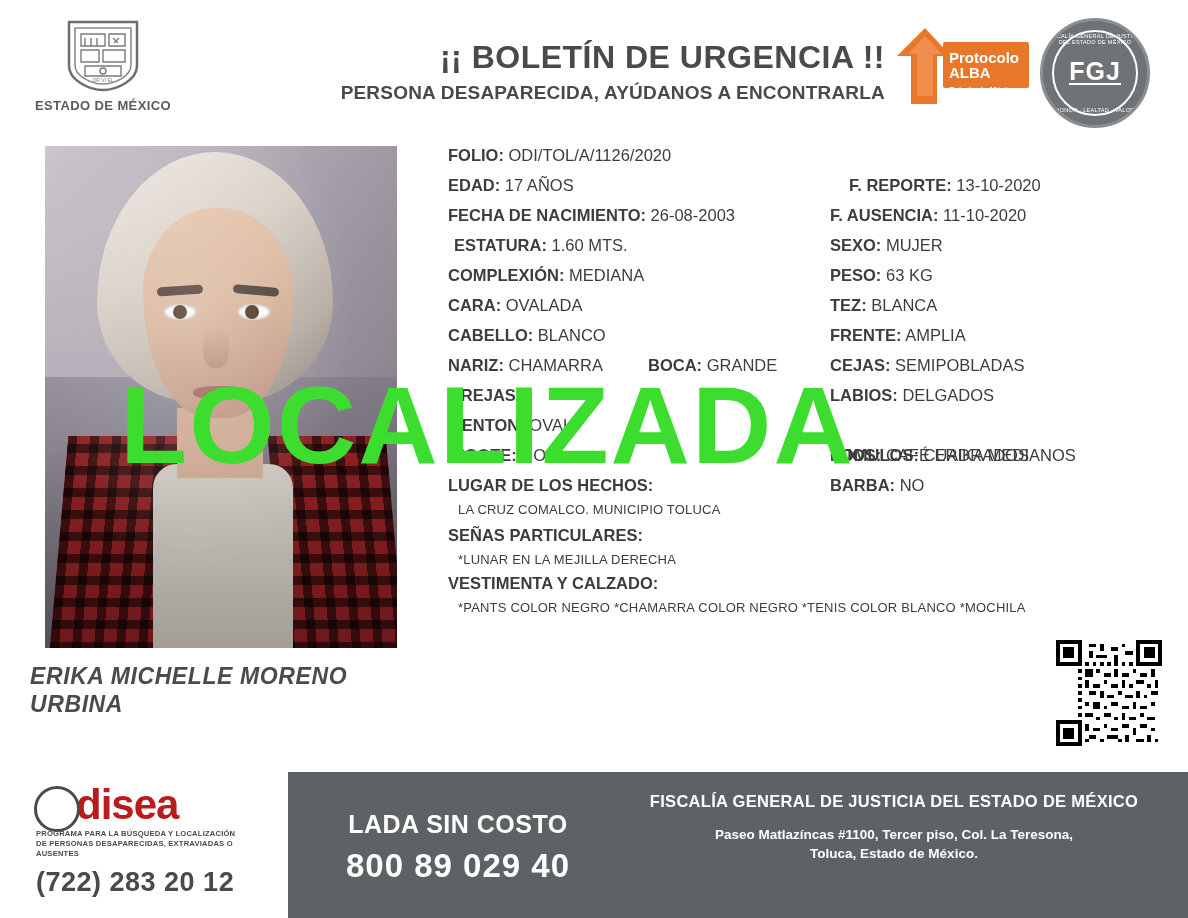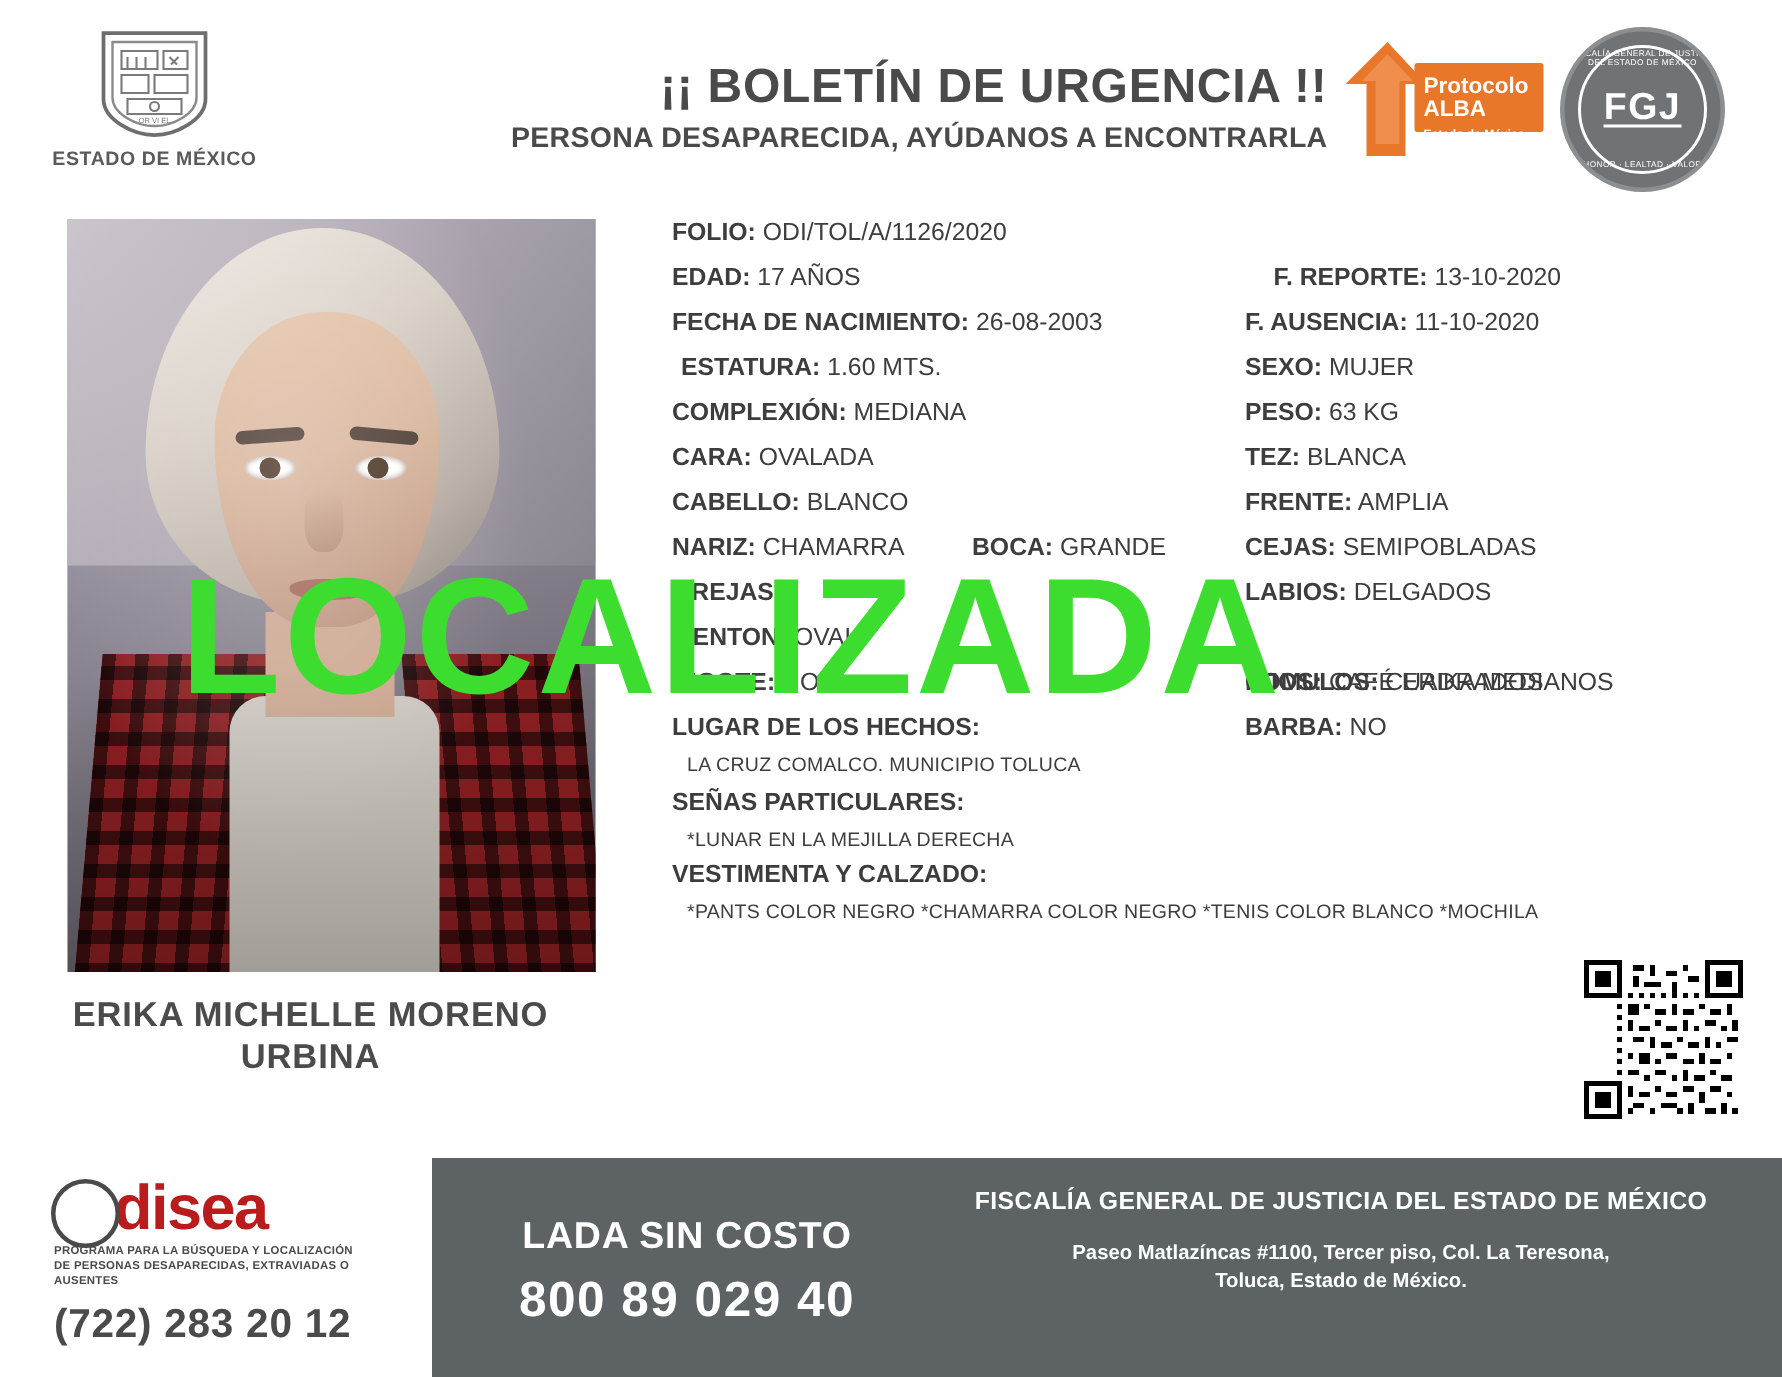--- a/index.html
+++ b/index.html
@@ -236,28 +236,29 @@
   .ph-plaid-l { left: 14px; width: 112px; transform: skewX(-5deg); }
   .ph-plaid-r { left: 232px; width: 118px; transform: skewX(5deg); }
   .ph-shadow {
     position: absolute; inset: 0;
     background: radial-gradient(ellipse at 42% 34%, rgba(255,255,255,.22) 0%, rgba(0,0,0,0) 55%),
                 linear-gradient(180deg, rgba(0,0,0,0) 60%, rgba(0,0,0,.22) 100%);
   }
 
   .photo-name {
     position: absolute;
-    left: 12px; top: 662px;
+    left: 30px; top: 662px;
     width: 390px;
-    text-align: center;
+    text-align: left;
     font-size: 23px;
     font-weight: bold;
     letter-spacing: 0.6px;
     color: #4b4b4b;
     line-height: 28px;
+    font-style: italic;
   }
 
   
   .fields {
     position: absolute;
     left: 430px; top: 142px;
     width: 740px; height: 480px;
   }
   .frow { position: absolute; font-size: 16.5px; }
   .flabel { font-weight: bold; color: #3d3d3d; }

